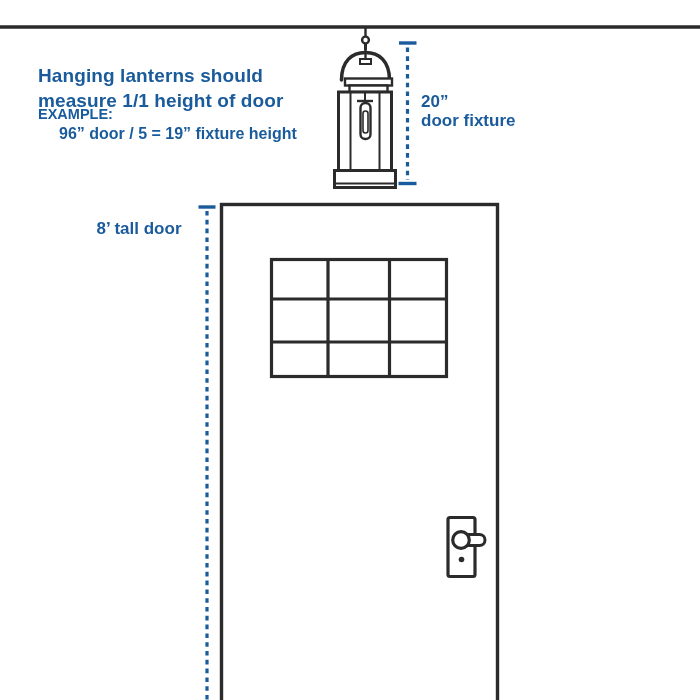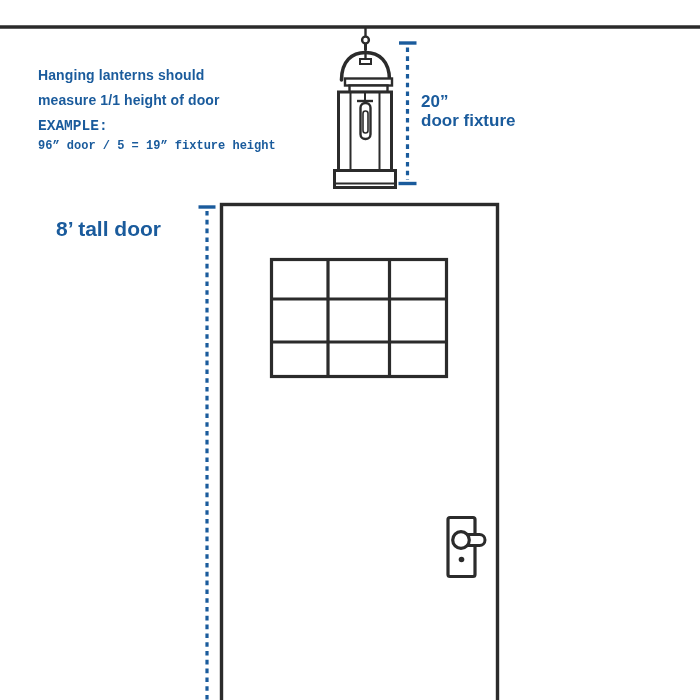--- a/index.html
+++ b/index.html
@@ -30,32 +30,32 @@
     stroke:var(--blue);
     stroke-width:3.2;
     stroke-dasharray:4.6 4.2;
     fill:none;
   }
   .blue-cap{stroke:var(--blue);stroke-width:3.4;fill:none;}
 
   .label{position:absolute;color:var(--blue);font-weight:700;}
   .headline{
     left:38px;top:63px;
-    font-size:14px;line-height:25px;letter-spacing:0.1px;
+    font-size:19px;line-height:25px;letter-spacing:0.1px;
   }
-  .example{left:38px;top:118px;font-family:Liberation Mono, monospace;}
+  .example{left:38px;top:106px;}
   .example-label{font-size:14.5px;line-height:16px;}
-  .example-formula{font-size:12px;line-height:18px;margin-top:3px;}
+  .example-formula{font-size:16px;line-height:18px;margin-top:3px;margin-left:21px;}
   .fixture-label{
     left:421px;top:92px;
     font-size:17px;line-height:19px;
   }
   .door-label{
-    left:56px;top:219px;width:140px;
-    text-align:left;font-size:21px;line-height:19px;
+    left:69px;top:219px;width:140px;
+    text-align:center;font-size:17px;line-height:19px;
   }
 </style>
 </head>
 <body>
 
 <div class="canvas">
 
   <svg class="artwork" viewBox="0 0 700 700">
 
     <line x1="0" y1="27" x2="700" y2="27" class="ink" stroke-width="3.4"></line>

